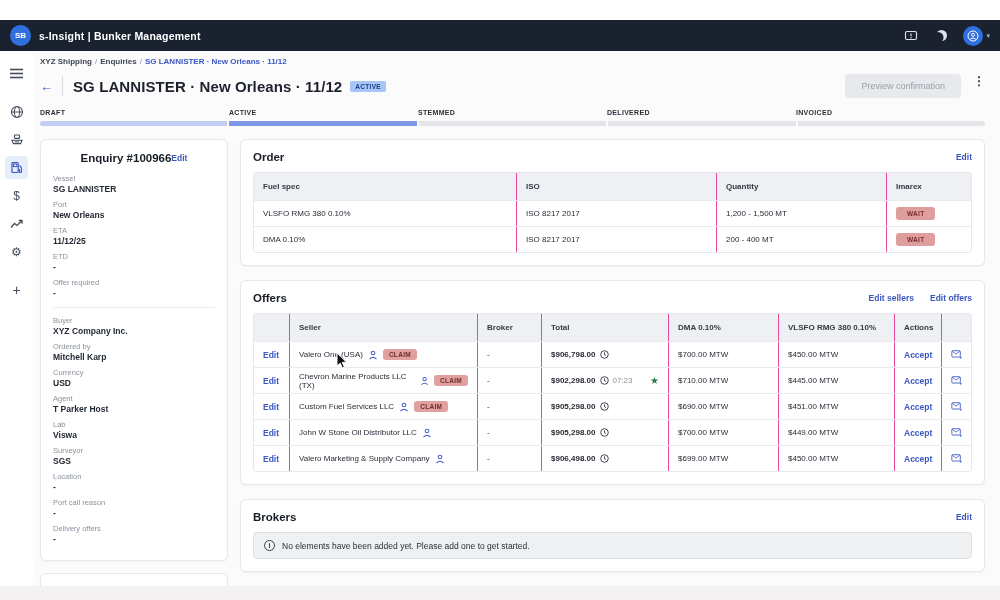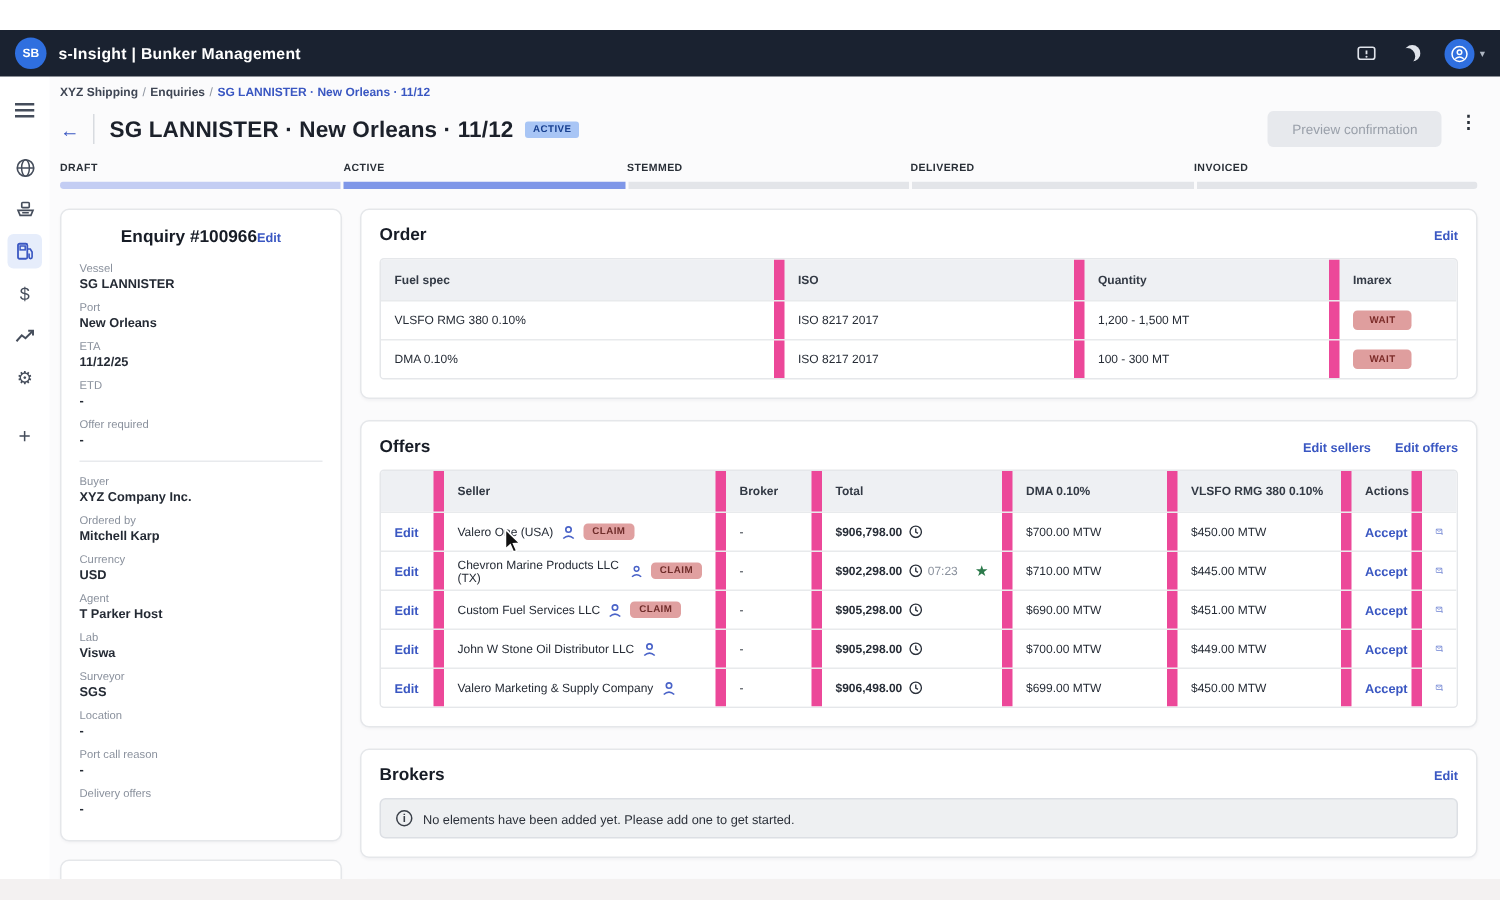--- a/index.html
+++ b/index.html
@@ -71,21 +71,21 @@
   .section-card { padding:11px 12px 12px; margin-bottom:14px; }
   .section-head { display:flex; align-items:center; }
   .section-title { font-size:11.5px; font-weight:bold; color:#171c26; }
   .section-links { margin-left:auto; display:flex; gap:16px; }
 
   
   .tbl { margin-top:9px; border:1px solid #e5e7ea; border-radius:3px; overflow:hidden; }
   .trow { display:flex; align-items:stretch; border-top:1px solid #e8eaec; background:#fff; }
   .trow:first-child { border-top:none; }
   .thead { background:#eef0f3; }
-  .tcell { padding:0 9px; display:flex; align-items:center; font-size:8px; color:#262c36; border-left:7px solid #ec4899; min-height:25px; }
+  .tcell { padding:0 9px; display:flex; align-items:center; font-size:8px; color:#262c36; border-left:1px solid #ec4899; min-height:25px; }
   .tcell:first-child { border-left:none; }
   .thead .tcell { font-weight:bold; color:#333a45; min-height:27px; }
 
   
   .oc-fuel { width:262px; } .oc-iso { width:200px; } .oc-qty { width:170px; } .oc-imx { flex:1; }
   .wait-badge { background:#df9e9e; color:#7c2b28; font-size:6.5px; font-weight:bold; padding:3px 11px; border-radius:3px; letter-spacing:.3px; }
 
   
   .fc-edit { width:35px; justify-content:flex-start; } .fc-seller { flex:1; min-width:0; gap:5px; }
   .fc-broker { width:64px; } .fc-total { width:127px; gap:4px; } .fc-dma { width:110px; }
@@ -319,21 +319,21 @@
               <div class="tcell oc-fuel">VLSFO RMG 380 0.10%</div>
               <div class="tcell oc-iso">ISO 8217 2017</div>
               <div class="tcell oc-qty">1,200 - 1,500 MT</div>
               <div class="tcell oc-imx">
                   <span class="wait-badge">WAIT</span>
                 </div>
             </div>
             <div class="trow">
               <div class="tcell oc-fuel">DMA 0.10%</div>
               <div class="tcell oc-iso">ISO 8217 2017</div>
-              <div class="tcell oc-qty">100 - 300 MT</div>
+              <div class="tcell oc-qty">200 - 400 MT</div>
               <div class="tcell oc-imx">
                   <span class="wait-badge">WAIT</span>
                 </div>
             </div>
           </div>
         </div>
 
         <div class="card section-card">
           <div class="section-head">
             <span class="section-title">Offers</span>

